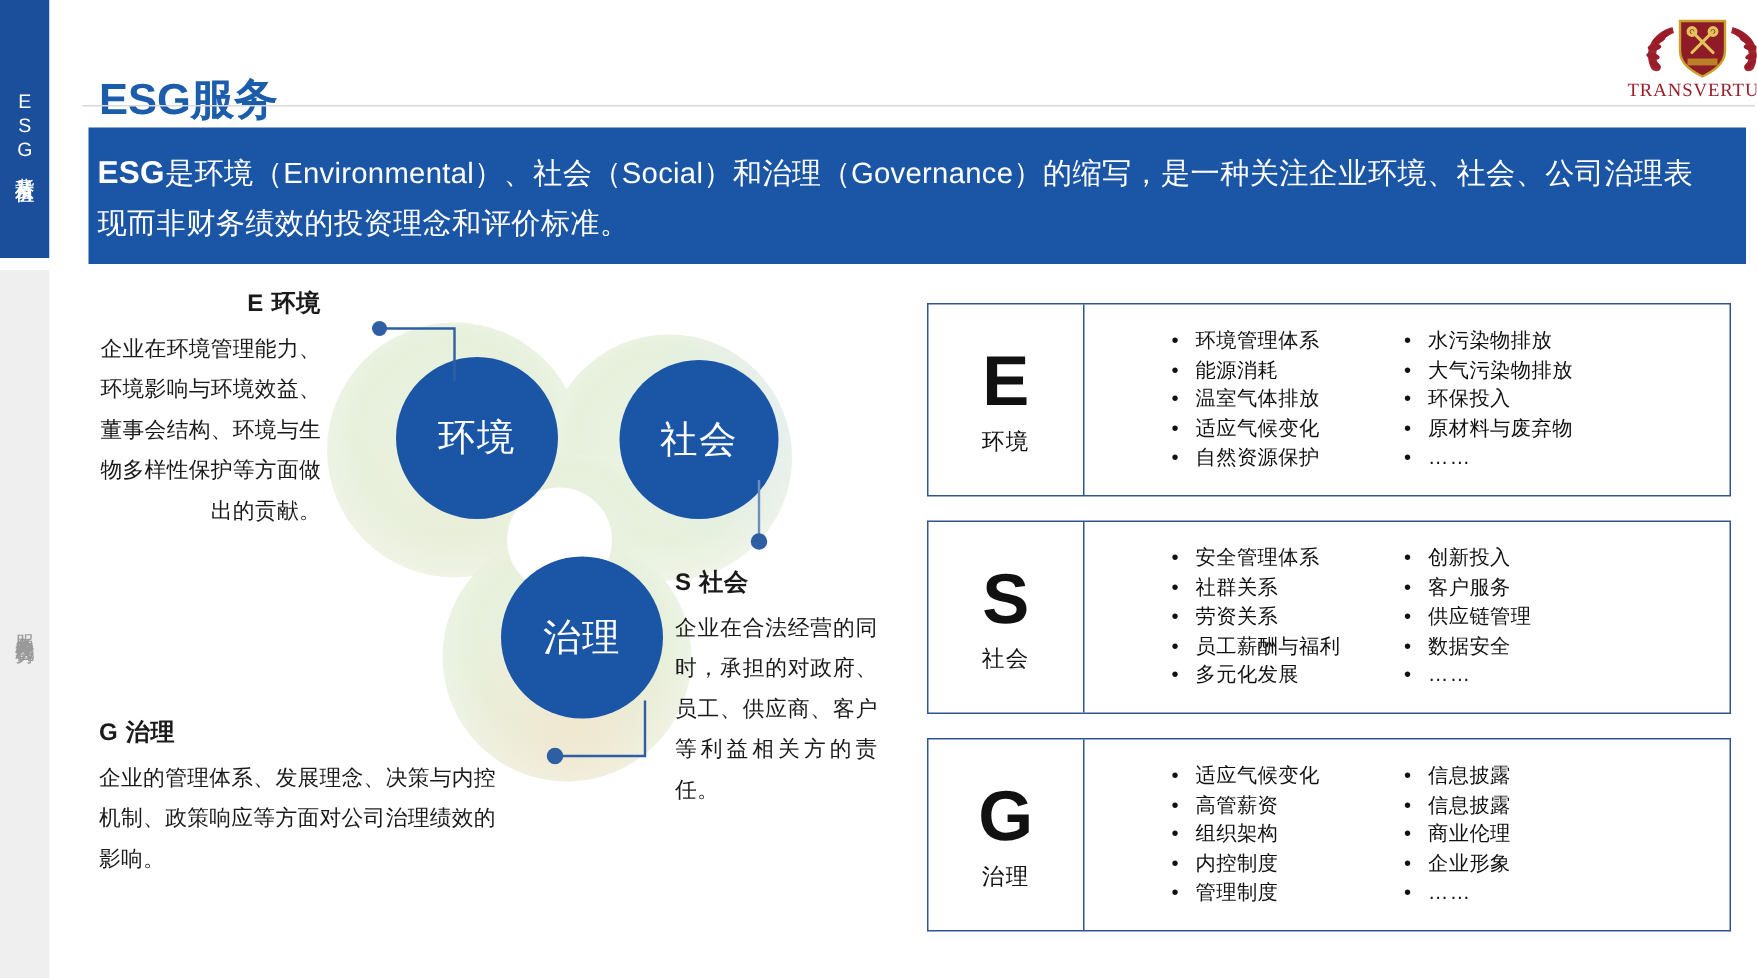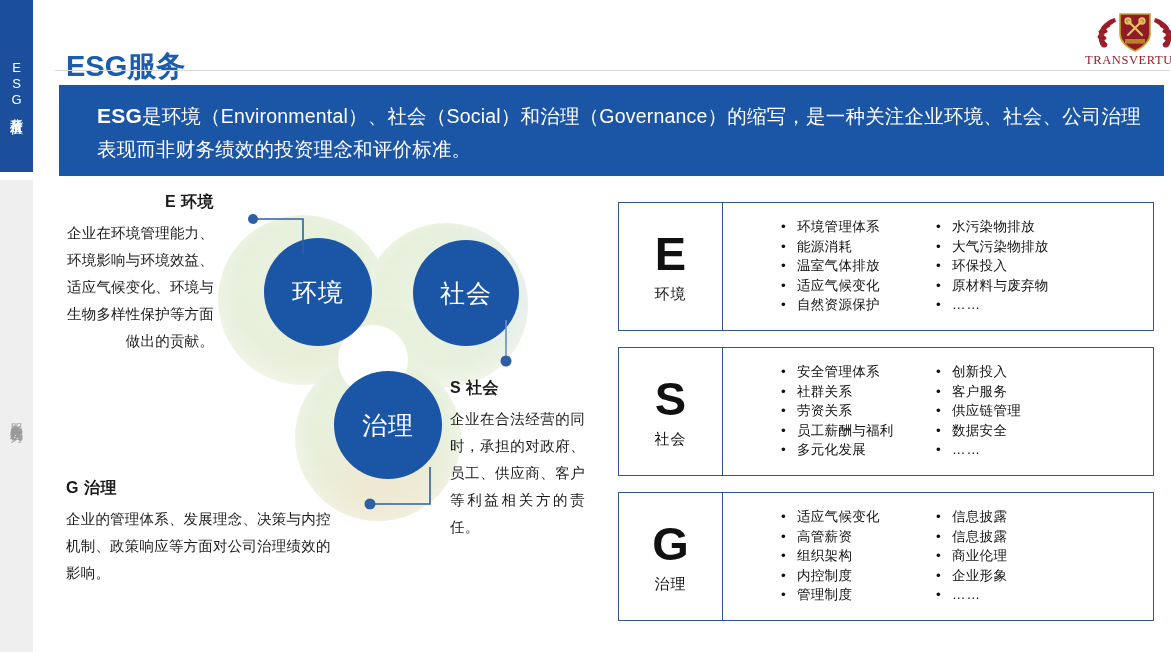--- a/index.html
+++ b/index.html
@@ -101,21 +101,21 @@
     white-space: nowrap;
   }
 
   
   #definition-banner {
     position: absolute;
     left: 26px; top: 85px;
     width: 1105px; height: 91px;
     background: #1B55A5;
     box-sizing: border-box;
-    padding: 14px 22px 0 38px;
+    padding: 14px 22px 0 6px;
   }
   #definition-text {
     color: #ffffff;
     font-size: 19.5px;
     line-height: 33px;
     letter-spacing: 0.2px;
   }
   #definition-text .em {
     font-weight: bold;
     font-size: 21px;
@@ -338,21 +338,21 @@
       </g>
       <g stroke="#2E5FA3" stroke-width="1.6" fill="none">
         <polyline points="222,272 222,309 162,309"></polyline>
         <circle cx="162" cy="309" r="5.5" fill="#2E5FA3" stroke="none"></circle>
       </g>
     </svg>
   </div>
 
   <div class="desc-block" id="desc-e">
     <div class="desc-head">E 环境</div>
-    <div class="desc-body">企业在环境管理能力、环境影响与环境效益、适应气候变化、环境与生物多样性保护等方面做出的贡献。</div>
+    <div class="desc-body">企业在环境管理能力、环境影响与环境效益、董事会结构、环境与生物多样性保护等方面做出的贡献。</div>
   </div>
 
   <div class="desc-block" id="desc-s">
     <div class="desc-head">S 社会</div>
     <div class="desc-body">企业在合法经营的同时，承担的对政府、员工、供应商、客户等利益相关方的责任。</div>
   </div>
 
   <div class="desc-block" id="desc-g">
     <div class="desc-head">G 治理</div>
     <div class="desc-body">企业的管理体系、发展理念、决策与内控机制、政策响应等方面对公司治理绩效的影响。</div>

